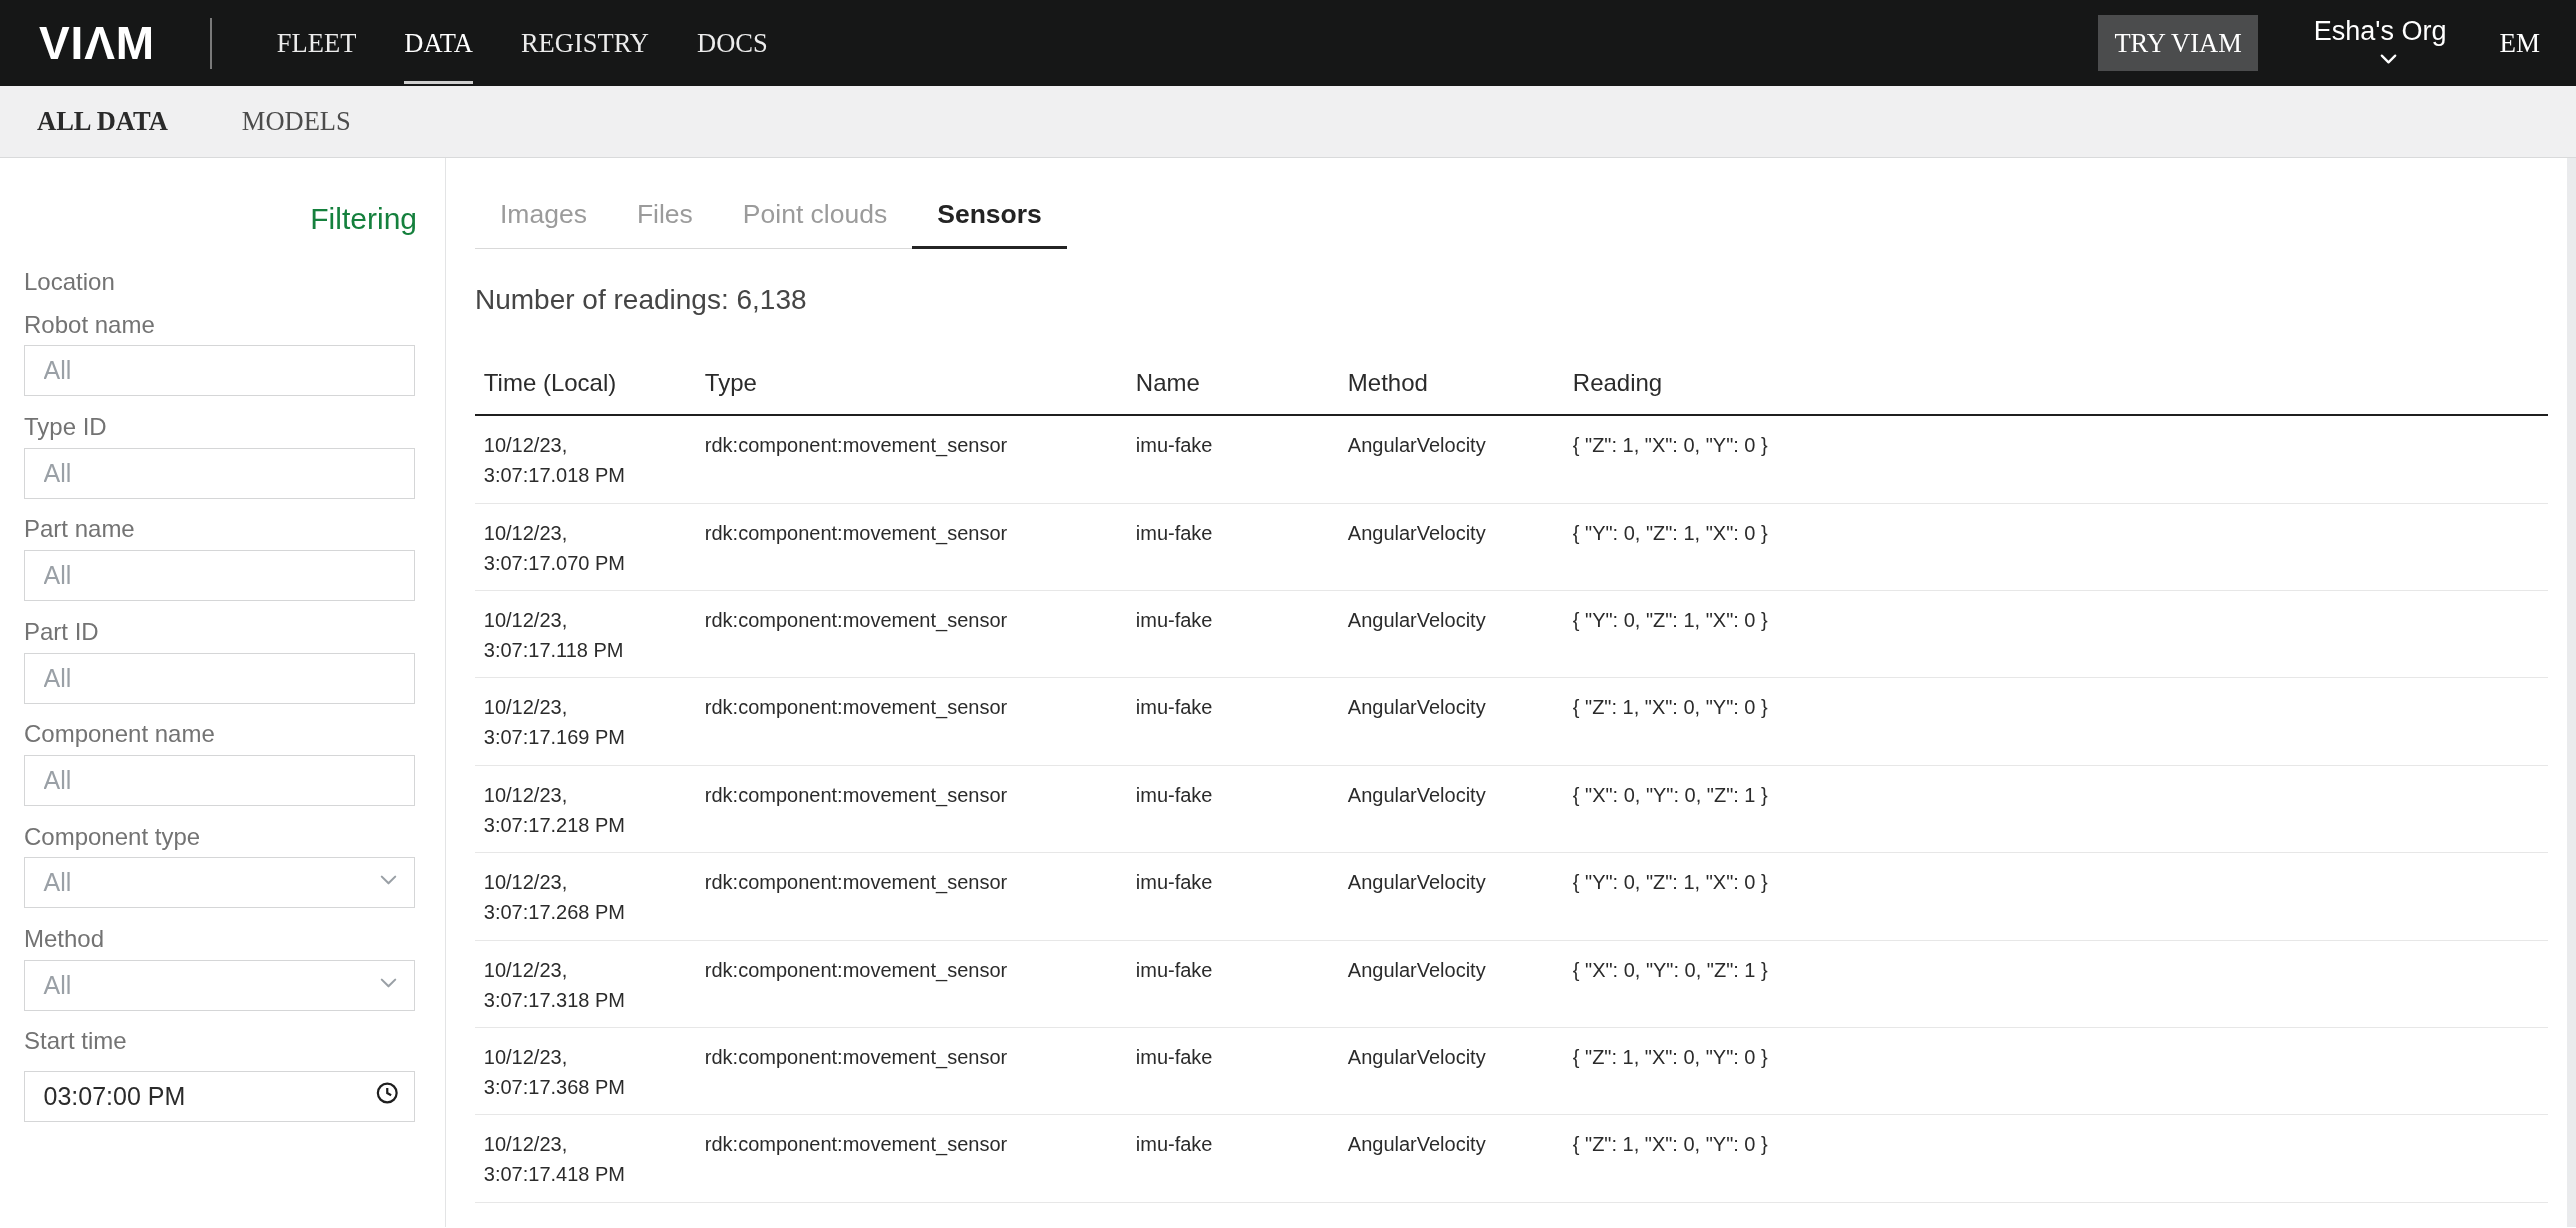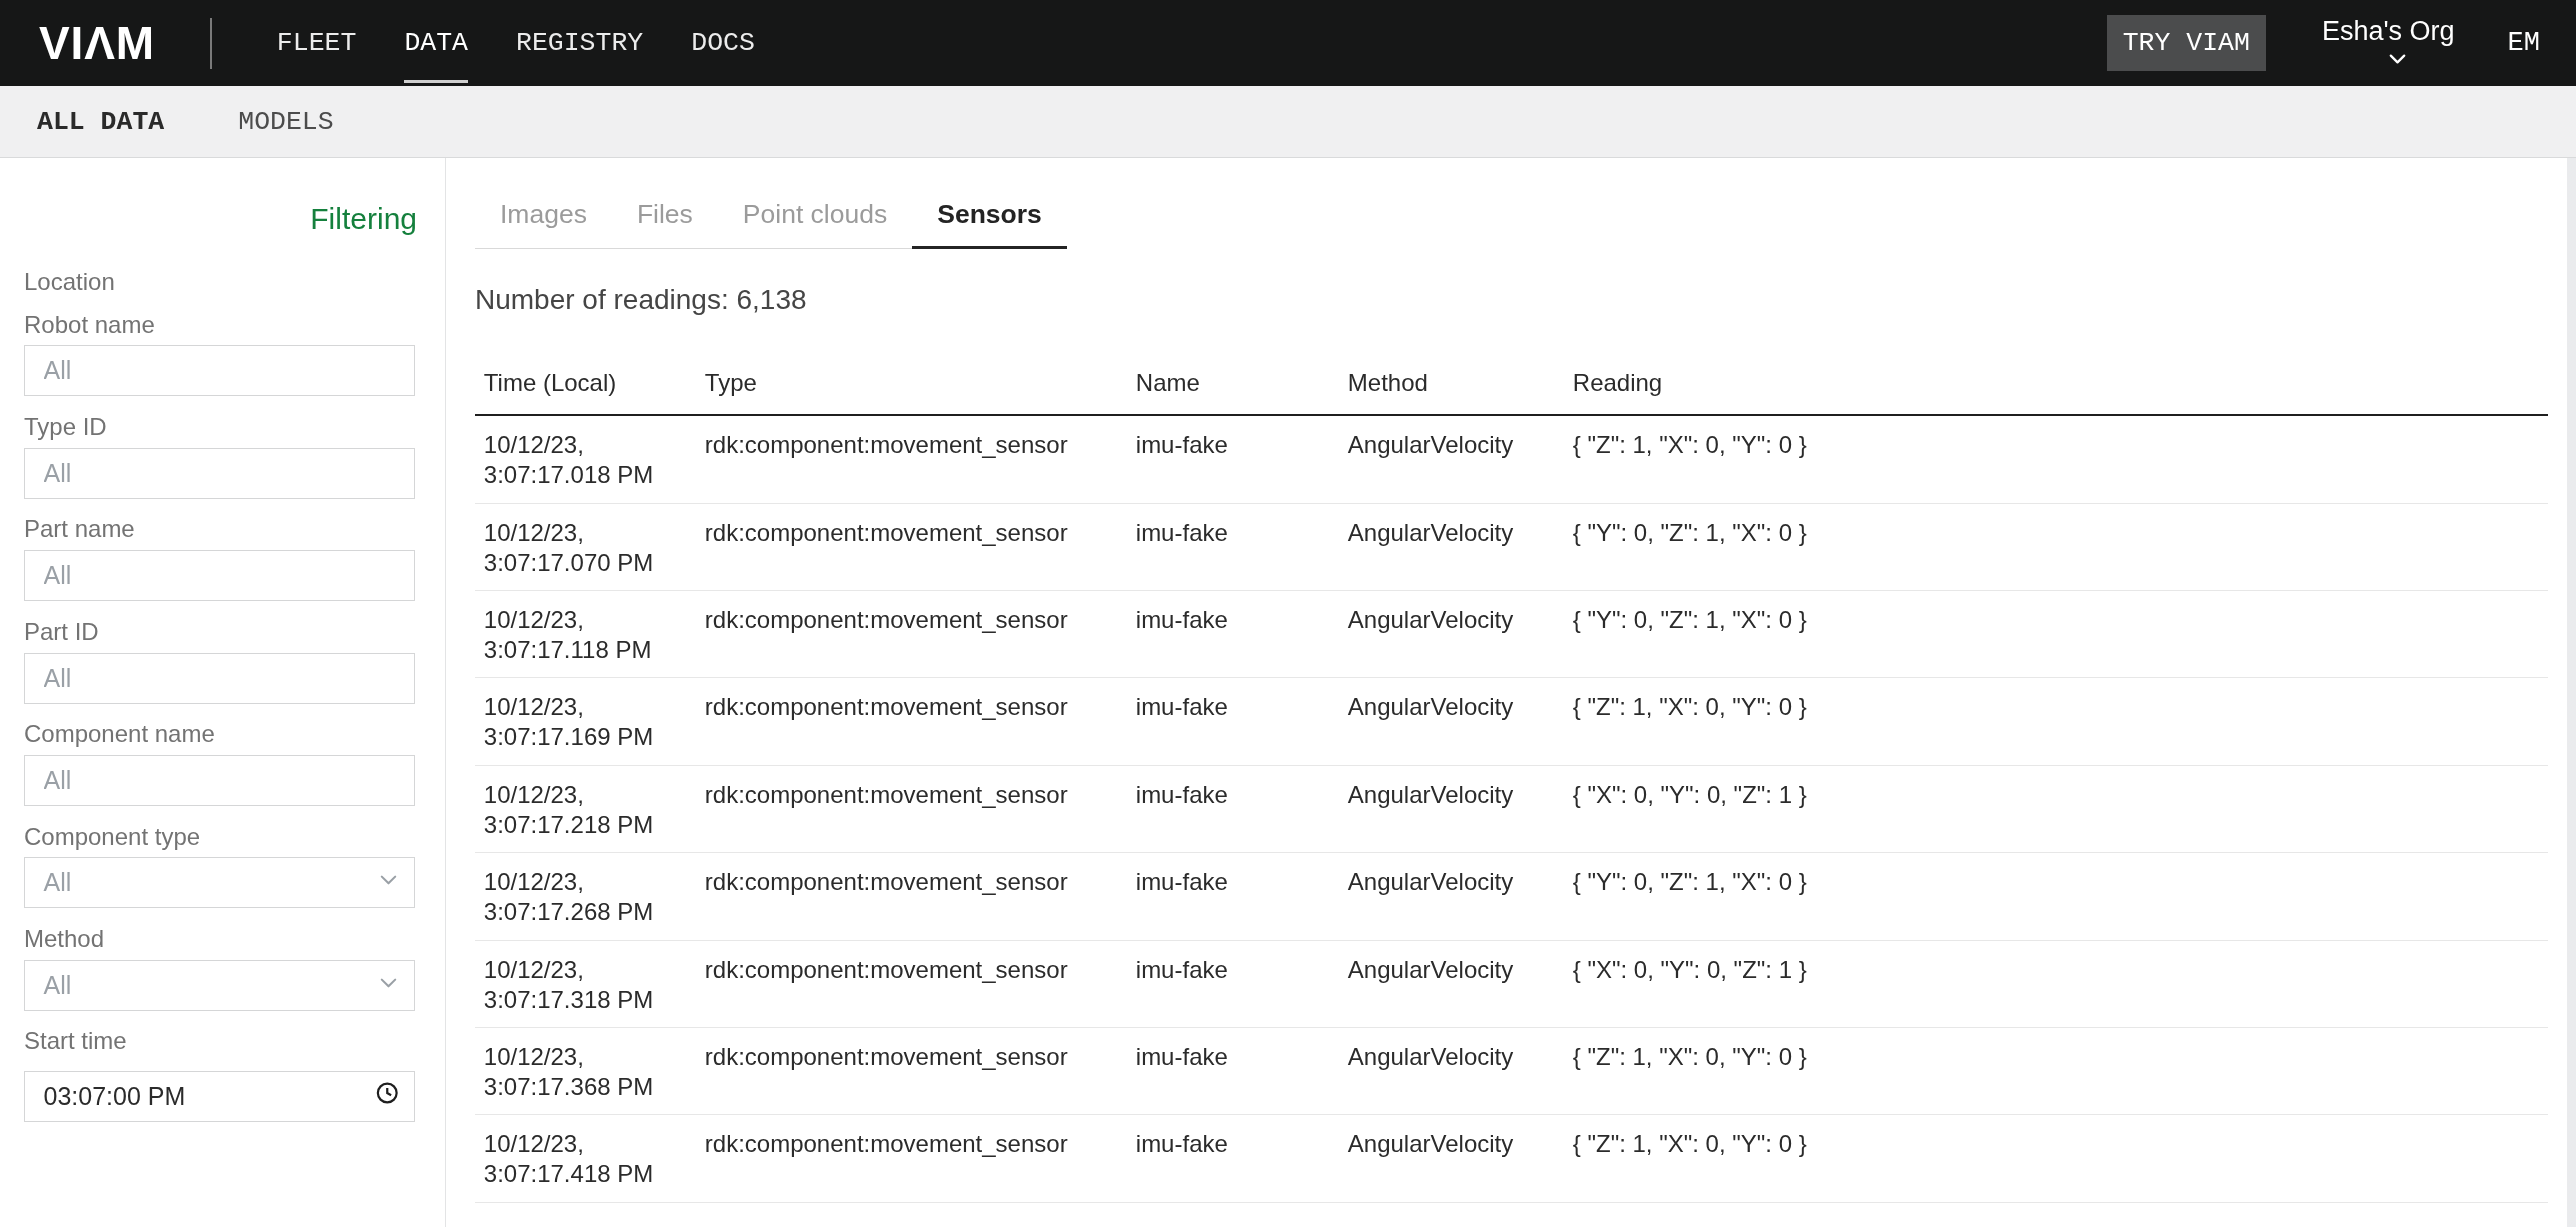--- a/index.html
+++ b/index.html
@@ -1,18 +1,18 @@
 <!DOCTYPE html>
 <html style="font-size:14px"><head>
 <meta charset="utf-8">
 <style>
   * { margin:0; padding:0; box-sizing:border-box; }
   html,body { width:2576px; height:1228px; overflow:hidden; background:#fff;
               font-family:"Liberation Sans", sans-serif; }
-  .mono { font-family:Liberation Mono, monospace; }
+  .mono { font-family:Liberation Serif, serif; }
 
   
   .navbar { height:86px; background:#161717; display:flex; align-items:center; }
   .logo { margin-left:39px; color:#fff; font-size:46px; font-weight:bold;
           letter-spacing:0.9px; font-family:"Liberation Sans", sans-serif; }
   .nav-divider { width:1.8px; height:51px; background:#7a7a7a; margin-left:55px; }
   .nav-links { display:flex; gap:48px; margin-left:65px; }
   .nav-item { font-size:26.5px; color:#ececec; cursor:pointer; position:relative; }
   .nav-item.active { color:#ffffff; }
   .nav-item.active::after { content:""; position:absolute; left:0; right:0; bottom:-25px;
@@ -57,21 +57,21 @@
   .tabs { display:flex; width:fit-content; border-bottom:1.8px solid #d9d9d9; margin-top:41px; }
   .tab { padding:0 25px 17.6px 25px; font-size:26.5px; color:#9b9b9b; cursor:pointer; position:relative; }
   .tab.active { color:#242424; font-weight:600; }
   .tab.active::after { content:""; position:absolute; left:0; right:0; bottom:-1.8px;
           height:3.5px; background:#242424; }
   .readings { margin-top:35px; font-size:28px; font-weight:500; color:#454545; }
 
   table.data { border-collapse:collapse; margin-top:53px; width:2071px; table-layout:fixed; }
   table.data th { text-align:left; font-weight:400; font-size:24px; color:#2b2b2b;
           padding:0 0 17.6px 8.8px; border-bottom:2.6px solid #1f1f1f; }
-  table.data td { font-size:24px; color:#2b2b2b; line-height:30px;
+  table.data td { font-size:20px; color:#2b2b2b; line-height:30px;
           padding:14px 0 12.4px 8.8px; vertical-align:top; border-bottom:1.8px solid #e7e7e7; }
   .col-time { width:221px; } .col-type { width:431px; } .col-name { width:212px; }
   .col-method { width:225px; } .col-reading { width:984px; }
 
   .icon-chevron { width:23px; height:23px; }
   .icon-cal, .icon-clock { width:26.5px; height:28px; }
 </style>
 </head>
 <body>
 

